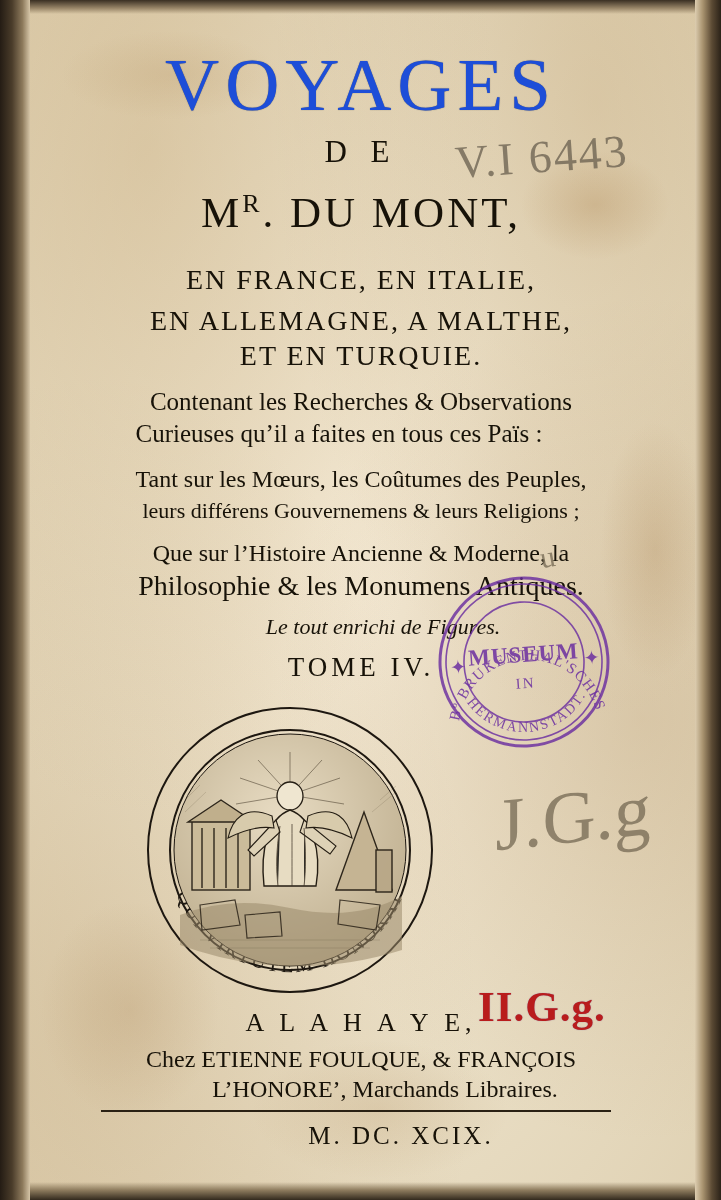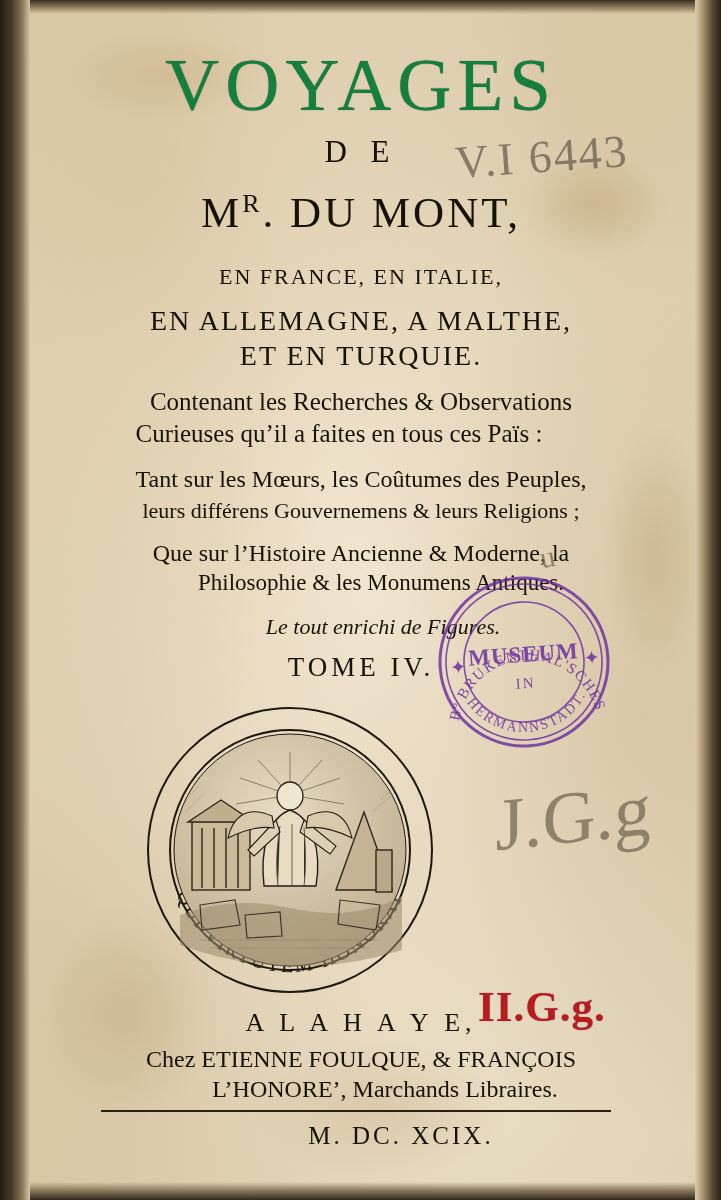--- a/index.html
+++ b/index.html
@@ -78,21 +78,21 @@
     color: #171208;
     text-align: center;
   }
 
   .title-main {
     position: absolute;
     left: 0; top: 42px; width: 670px;
     font-size: 75px;
     letter-spacing: 6px;
     font-weight: normal;
-    color: #15803d;
+    color: #1d4ed8;
     font-family: "Liberation Serif", serif;
     text-shadow: 0 0 1px rgba(0,0,0,0.5);
   }
   .line-de {
     position: absolute;
     left: 0; top: 134px; width: 670px;
     font-size: 31px;
     letter-spacing: 8px;
   }
   .line-author {
@@ -101,21 +101,21 @@
     font-size: 43px;
     letter-spacing: 3px;
   }
   .line-author .sup {
     font-size: 26px;
     vertical-align: super;
   }
   .line-places1 {
     position: absolute;
     left: 0; top: 264px; width: 670px;
-    font-size: 22px;
+    font-size: 28px;
     letter-spacing: 2px;
   }
   .line-places2 {
     position: absolute;
     left: 0; top: 305px; width: 670px;
     font-size: 28px;
     letter-spacing: 2px;
   }
   .line-places3 {
     position: absolute;
@@ -140,22 +140,21 @@
   .sub4 {
     position: absolute; left: 0; top: 498px; width: 670px;
     font-size: 22px;
   }
   .sub5 {
     position: absolute; left: 0; top: 540px; width: 670px;
     font-size: 24px;
   }
   .sub6 {
     position: absolute; left: 0; top: 570px; width: 670px;
-    font-size: 23px;
-    margin-left: 20px;
+    font-size: 28px;
   }
   .sub7 {
     position: absolute; left: 0; top: 614px; width: 714px;
     font-size: 22px;
     font-style: italic;
   }
   .tome {
     position: absolute; left: 0; top: 652px; width: 670px;
     font-size: 27px;
     letter-spacing: 4px;

